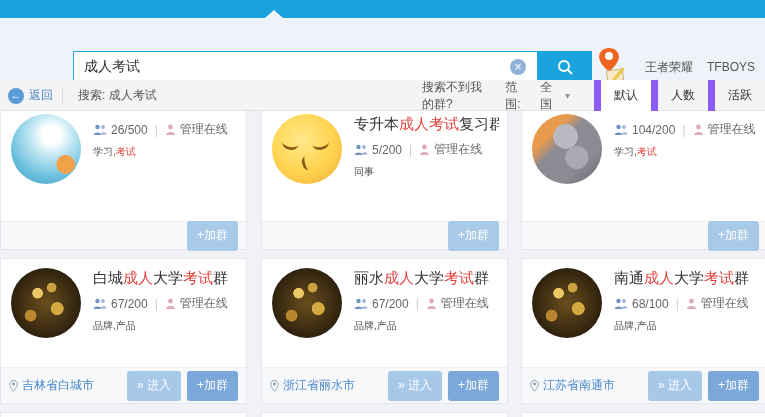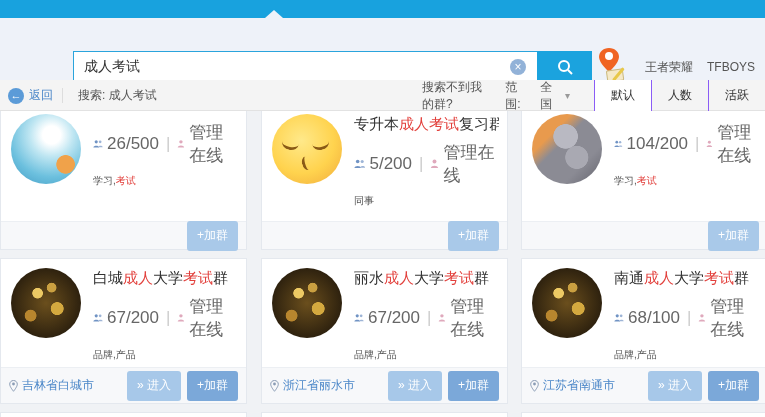--- a/index.html
+++ b/index.html
@@ -36,21 +36,21 @@
   .back-label { color:#4a86c8; }
   .tb-div { position:absolute; left:62px; top:8px; width:1px; height:15px; background:#ddd; }
   .tb-searchlabel { position:absolute; left:78px; top:0; line-height:31px; color:#555; }
   .tb-right { position:absolute; left:422px; top:0; height:31px; display:flex; align-items:center; }
   .notfound { cursor:pointer; }
   .scope-label { margin-left:20px; }
   .scope-value { margin-left:16px; cursor:pointer; }
   .caret { margin-left:8px; color:#999; font-size:10px; cursor:pointer; }
   .tabs { display:flex; height:31px; margin-left:24px; }
   .tab { width:57px; height:31px; line-height:31px; text-align:center; color:#333;
-         border-left:1px solid #8b5cf6; cursor:pointer; }
+         border-left:7px solid #8b5cf6; cursor:pointer; }
   .tab.active { background:#fff; }
 
   
   .content { position:absolute; left:0; top:111px; width:765px; height:306px; overflow:hidden; }
   .card { position:absolute; width:247px; height:146px; background:#fff; border:1px solid #e4e8ee; }
   .avatar { position:absolute; left:10px; top:9px; width:70px; height:70px; border-radius:50%; overflow:hidden; }
   .face { display:none; }
   .av-annoyed-emoji { background:radial-gradient(circle at 42% 38%, #ffe98a, #ffd34e 55%, #f0a93b); }
   .av-annoyed-emoji::before, .av-annoyed-emoji::after { content:""; position:absolute; width:17px; height:11px;
          border-bottom:3px solid #8a5a16; border-radius:50%; top:22px; }
@@ -67,21 +67,21 @@
          linear-gradient(135deg, #e89a4d 0 28%, #8b8b94 42% 72%, #64646e); }
   .av-gold-crowd { background:
          radial-gradient(circle at 38% 36%, #ecc964 0 8%, rgba(0,0,0,0) 9%),
          radial-gradient(circle at 66% 58%, #d4a93f 0 10%, rgba(0,0,0,0) 11%),
          radial-gradient(circle at 28% 68%, #b8862e 0 8%, rgba(0,0,0,0) 9%),
          radial-gradient(circle at 58% 28%, #caa041 0 7%, rgba(0,0,0,0) 8%),
          radial-gradient(circle at 50% 50%, #6b4f1d, #241a0c 82%); }
   .info { position:absolute; left:92px; top:9px; right:8px; }
   .title { font-size:15px; color:#333; line-height:20px; white-space:nowrap; overflow:hidden; cursor:pointer; }
   .title .hl, .tags .hl { color:#e2403c; }
-  .meta { margin-top:7px; font-size:17px; color:#666; display:flex; align-items:center; }
+  .meta { margin-top:7px; font-size:12px; color:#666; display:flex; align-items:center; }
   .meta .num { margin-left:4px; }
   .meta .sep { color:#ccc; margin:0 7px; }
   .meta .admin { margin-left:4px; }
   .tags { margin-top:7px; font-size:10px; color:#555; }
   .foot { position:absolute; left:0; bottom:0; width:100%; background:#f7f8fa; border-top:1px solid #eceff3;
           display:flex; align-items:center; }
   .foot.tall { height:36px; padding:0 8px; }
   .foot.slim { height:28px; padding:0 8px; justify-content:flex-end; }
   .loc { display:flex; align-items:center; font-size:12px; color:#4a86c8; flex:1; overflow:hidden; white-space:nowrap; }
   .loc svg { margin-right:4px; flex:none; }

